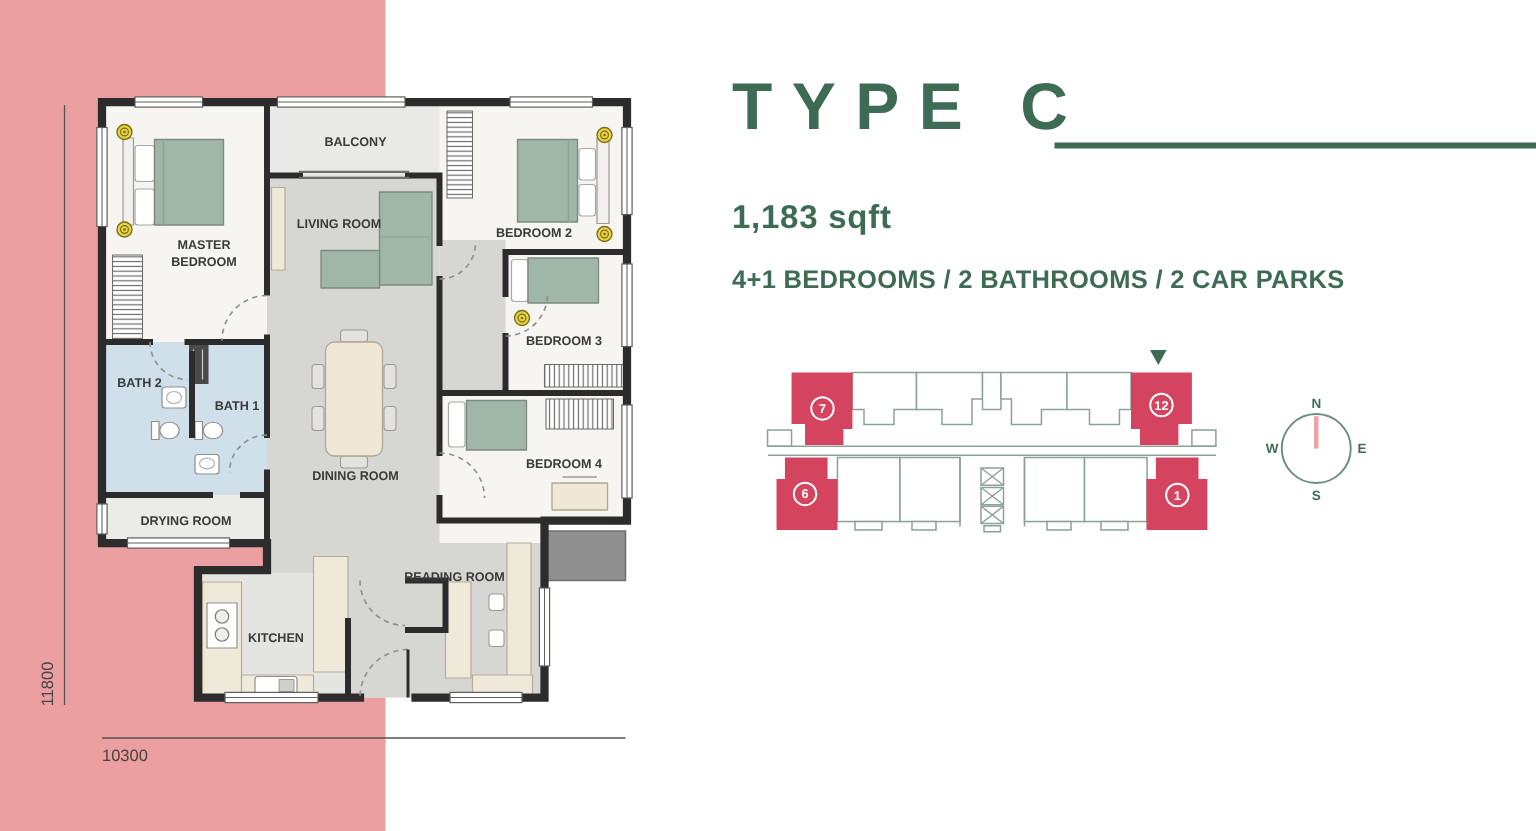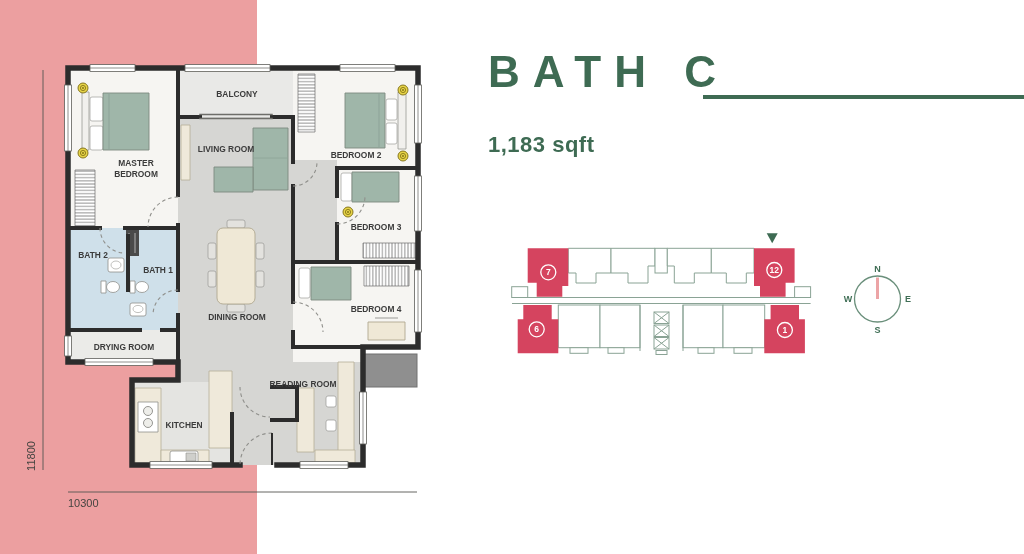--- a/index.html
+++ b/index.html
@@ -205,23 +205,24 @@
     </g>
 
     <g stroke="#555551" stroke-width="0.9">
       <line x1="43" y1="70" x2="43" y2="470"></line>
       <line x1="68" y1="492" x2="417" y2="492"></line>
     </g>
     <text x="35" y="456" transform="rotate(-90 35 456)" text-anchor="middle" font-size="11" fill="#444440" font-family="Liberation Sans, sans-serif">11800</text>
     <text x="68" y="507" font-size="11" fill="#444440" font-family="Liberation Sans, sans-serif">10300</text>
   </svg>
 
-  <div id="unit-title" class="right-panel-text">BATH C</div>
+  <div id="unit-title" class="right-panel-text">TYPE C</div>
   <div id="title-underline"></div>
   <div id="unit-area" class="right-panel-text">1,183 sqft</div>
+  <div id="unit-specs" class="right-panel-text">4+1 BEDROOMS / 2 BATHROOMS / 2 CAR PARKS</div>
 
   <svg id="keyplan-svg" width="330" height="145" viewBox="0 0 330 145">
     <g fill="#ffffff" stroke="#8aa395" stroke-width="1">
 
       <path d="M68.3,22.3 L111,22.3 L111,47 L96,47 L96,57 L76,57 L76,47 L68.3,47 Z"></path>
       <path d="M111,22.3 L155,22.3 L155,40 L148,40 L148,57 L128,57 L128,47 L111,47 Z"></path>
       <rect x="155" y="22.3" width="12.3" height="24.7"></rect>
       <path d="M167.3,22.3 L211.3,22.3 L211.3,47 L194.3,47 L194.3,57 L174.3,57 L174.3,40 L167.3,40 Z"></path>
       <path d="M211.3,22.3 L254,22.3 L254,47 L246.3,47 L246.3,57 L226.3,57 L226.3,47 L211.3,47 Z"></path>
 

